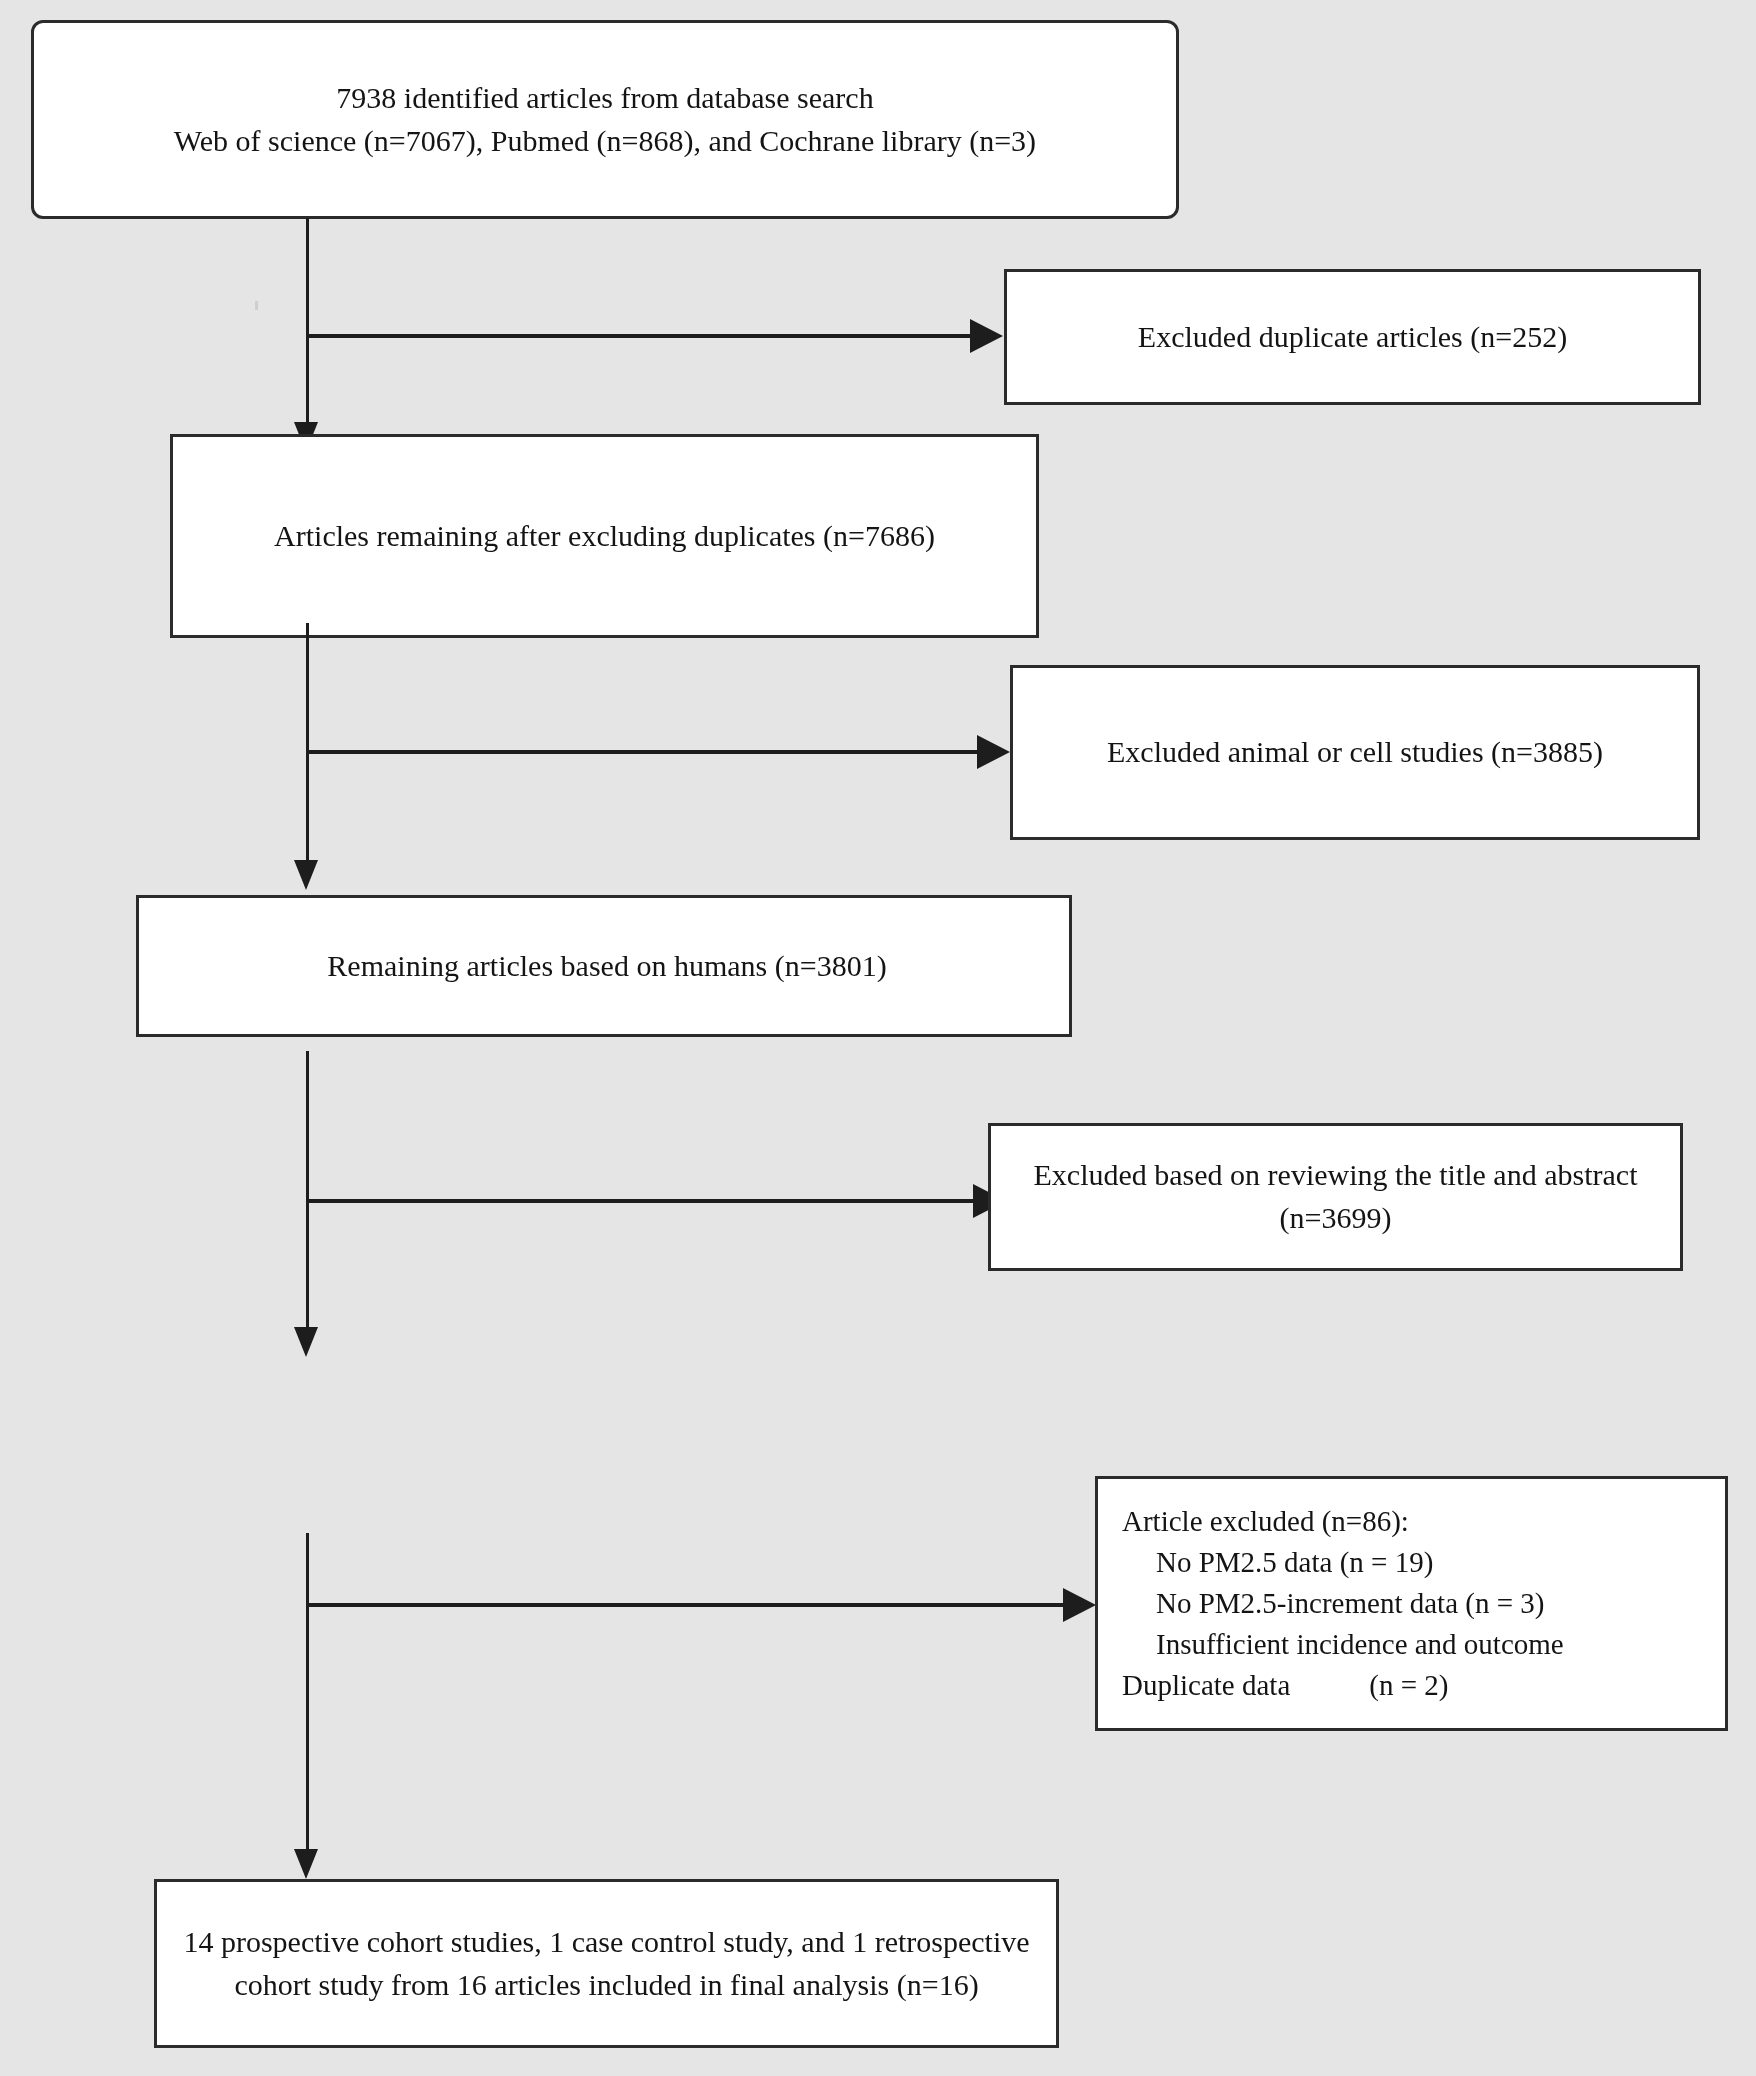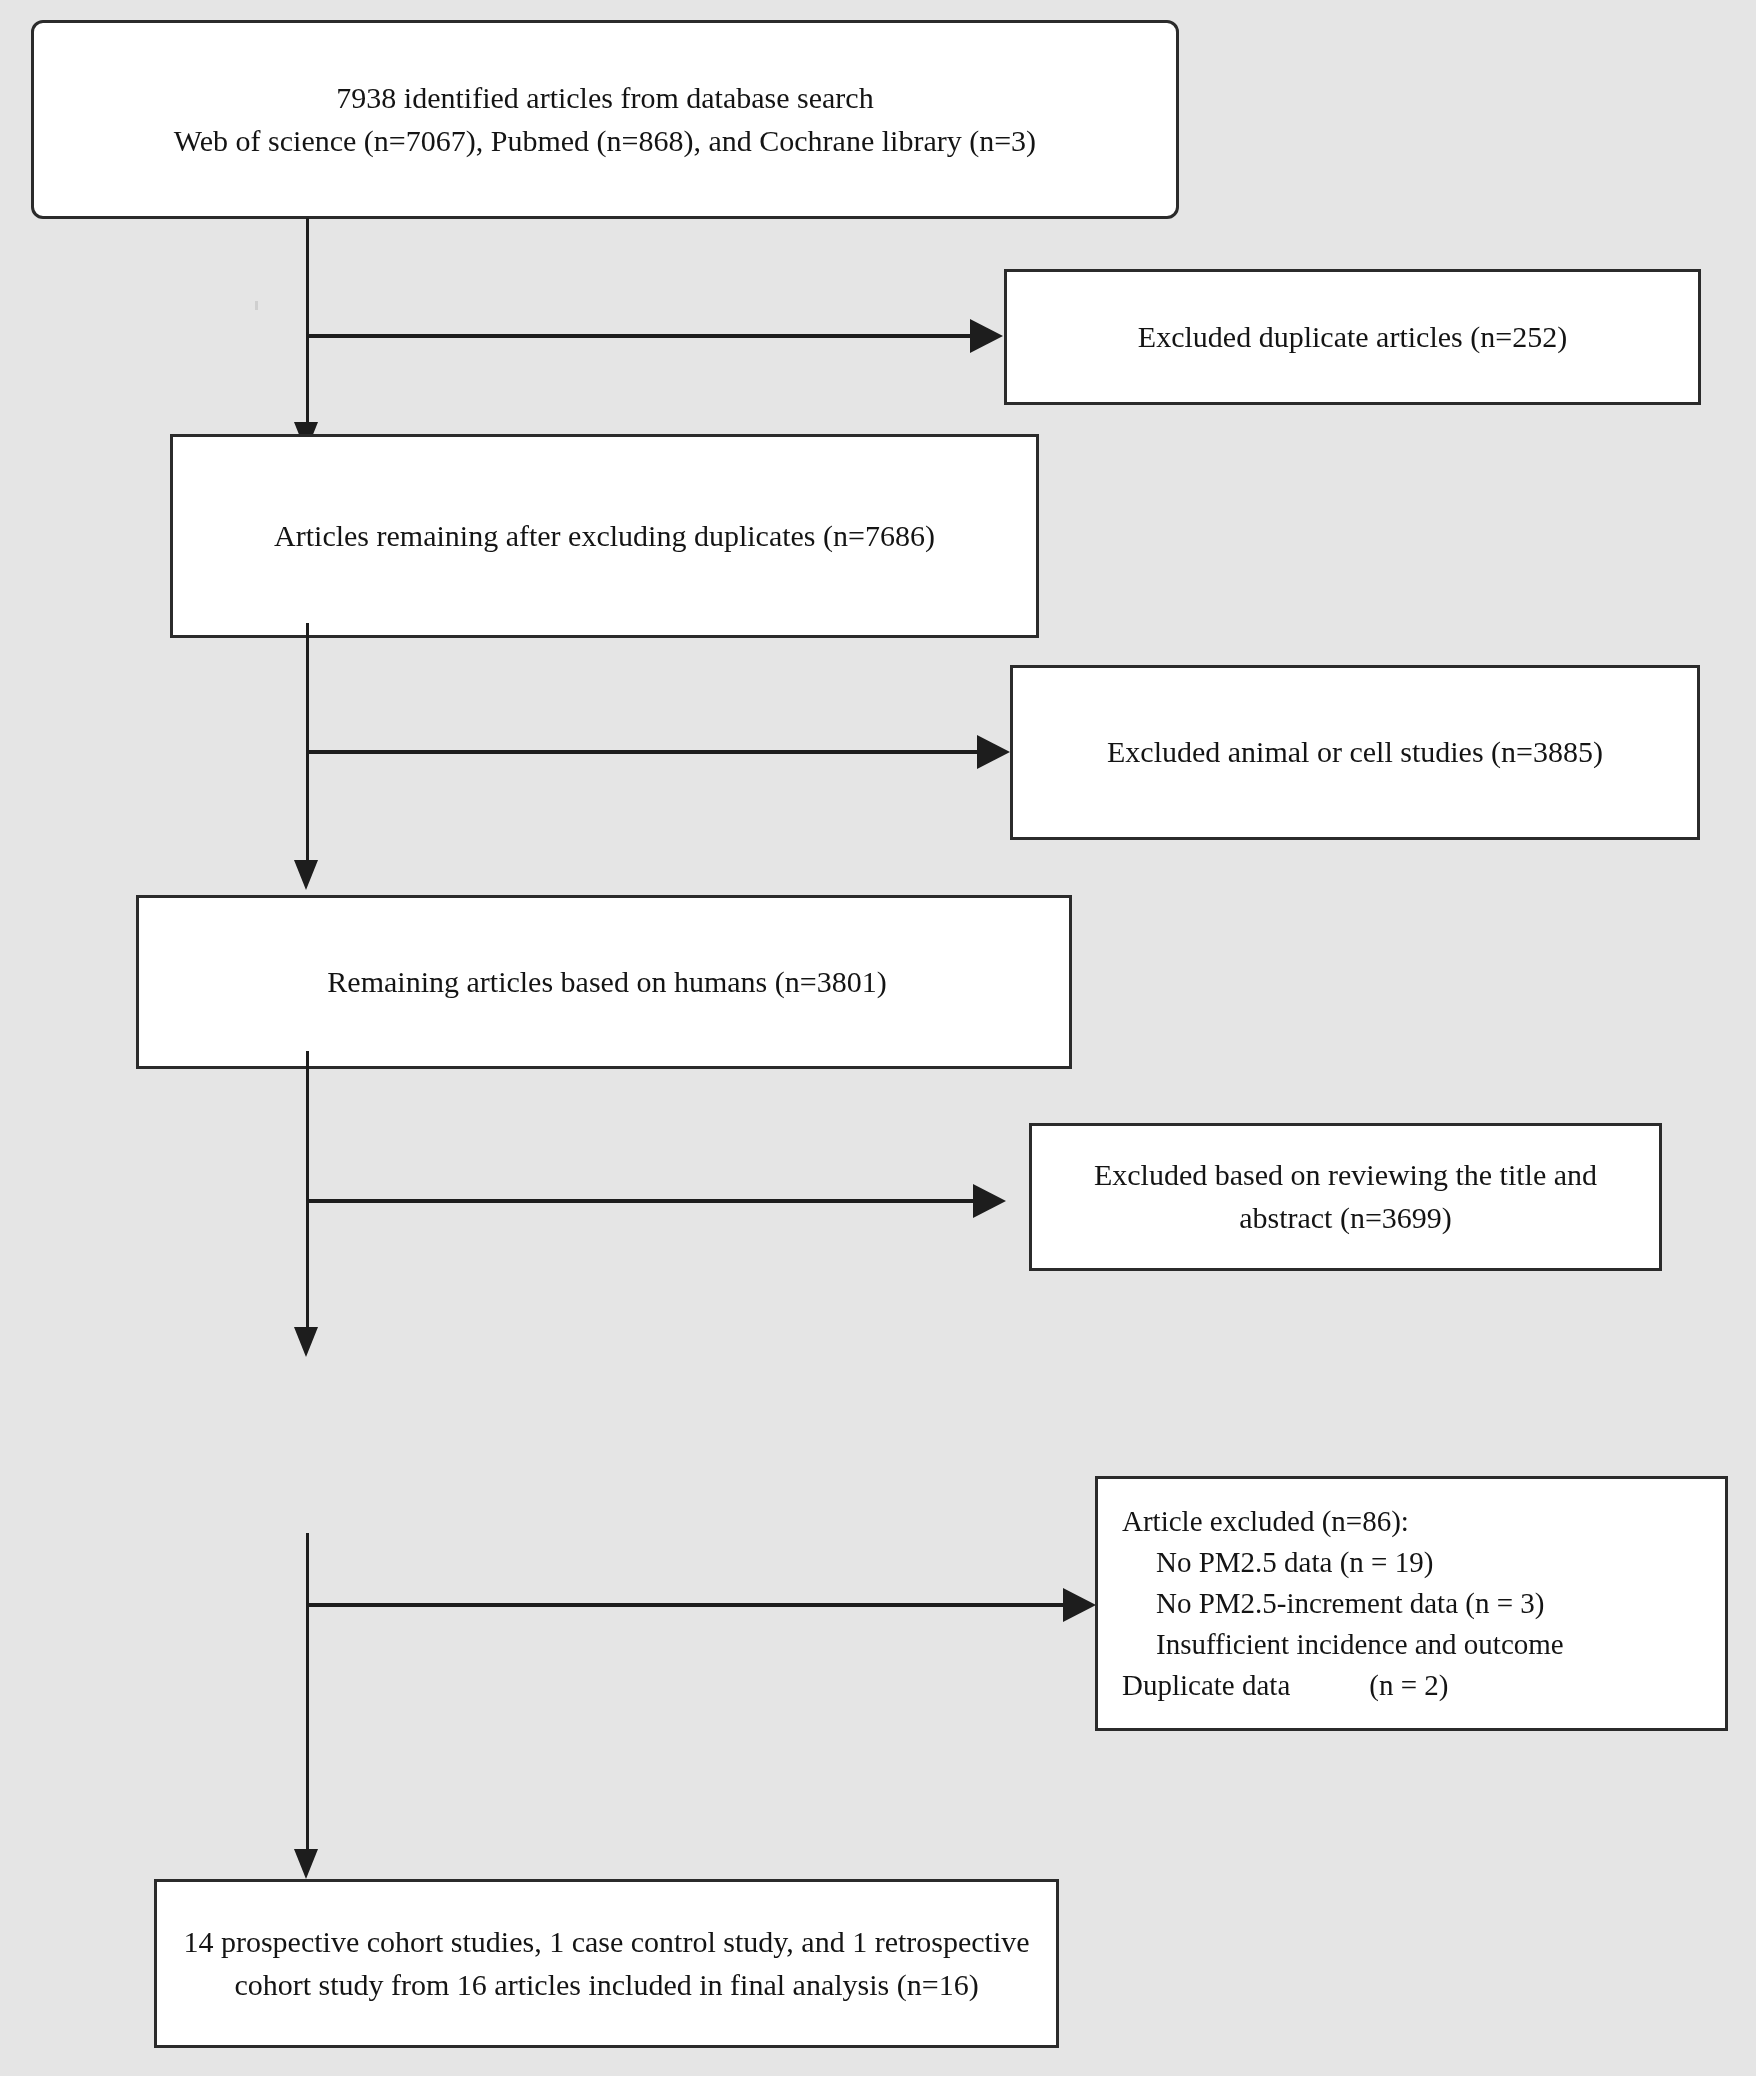--- a/index.html
+++ b/index.html
@@ -111,31 +111,31 @@
   <div class="ln v" style="left:306px; top:623px; height:238px;"></div>
   <div class="arrow-down" style="left:294px; top:860px;"></div>
 
   <div class="ln h" style="left:306px; top:750px; width:672px;"></div>
   <div class="arrow-right" style="left:977px; top:735px;"></div>
 
   <div class="flow-box f46" style="left:1010px; top:665px; width:690px; height:175px;">
     <span class="txt">Excluded animal or cell studies (n=3885)</span>
   </div>
 
-  <div class="flow-box f46" style="left:136px; top:895px; width:936px; height:174px;padding-left:6px;">
+  <div class="flow-box f46" style="left:136px; top:895px; width:936px; height:142px;padding-left:6px;">
     <span class="txt">Remaining  articles  based on humans (n=3801)</span>
   </div>
 
   <div class="ln v" style="left:306px; top:1051px; height:278px;"></div>
   <div class="arrow-down" style="left:294px; top:1327px;"></div>
 
   <div class="ln h" style="left:306px; top:1199px; width:668px;"></div>
   <div class="arrow-right" style="left:973px; top:1184px;"></div>
 
-  <div class="flow-box f46" style="left:1029px; top:1123px; width:633px; height:148px;justify-content:center;">
+  <div class="flow-box f46" style="left:988px; top:1123px; width:695px; height:148px;justify-content:center;">
     <span class="txt">Excluded based on reviewing the title and abstract (n=3699)</span>
   </div>
 
 
   <div class="ln v" style="left:306px; top:1533px; height:337px;"></div>
   <div class="arrow-down" style="left:294px; top:1849px;"></div>
 
   <div class="ln h" style="left:306px; top:1603px; width:758px;"></div>
   <div class="arrow-right" style="left:1063px; top:1588px;"></div>
 

